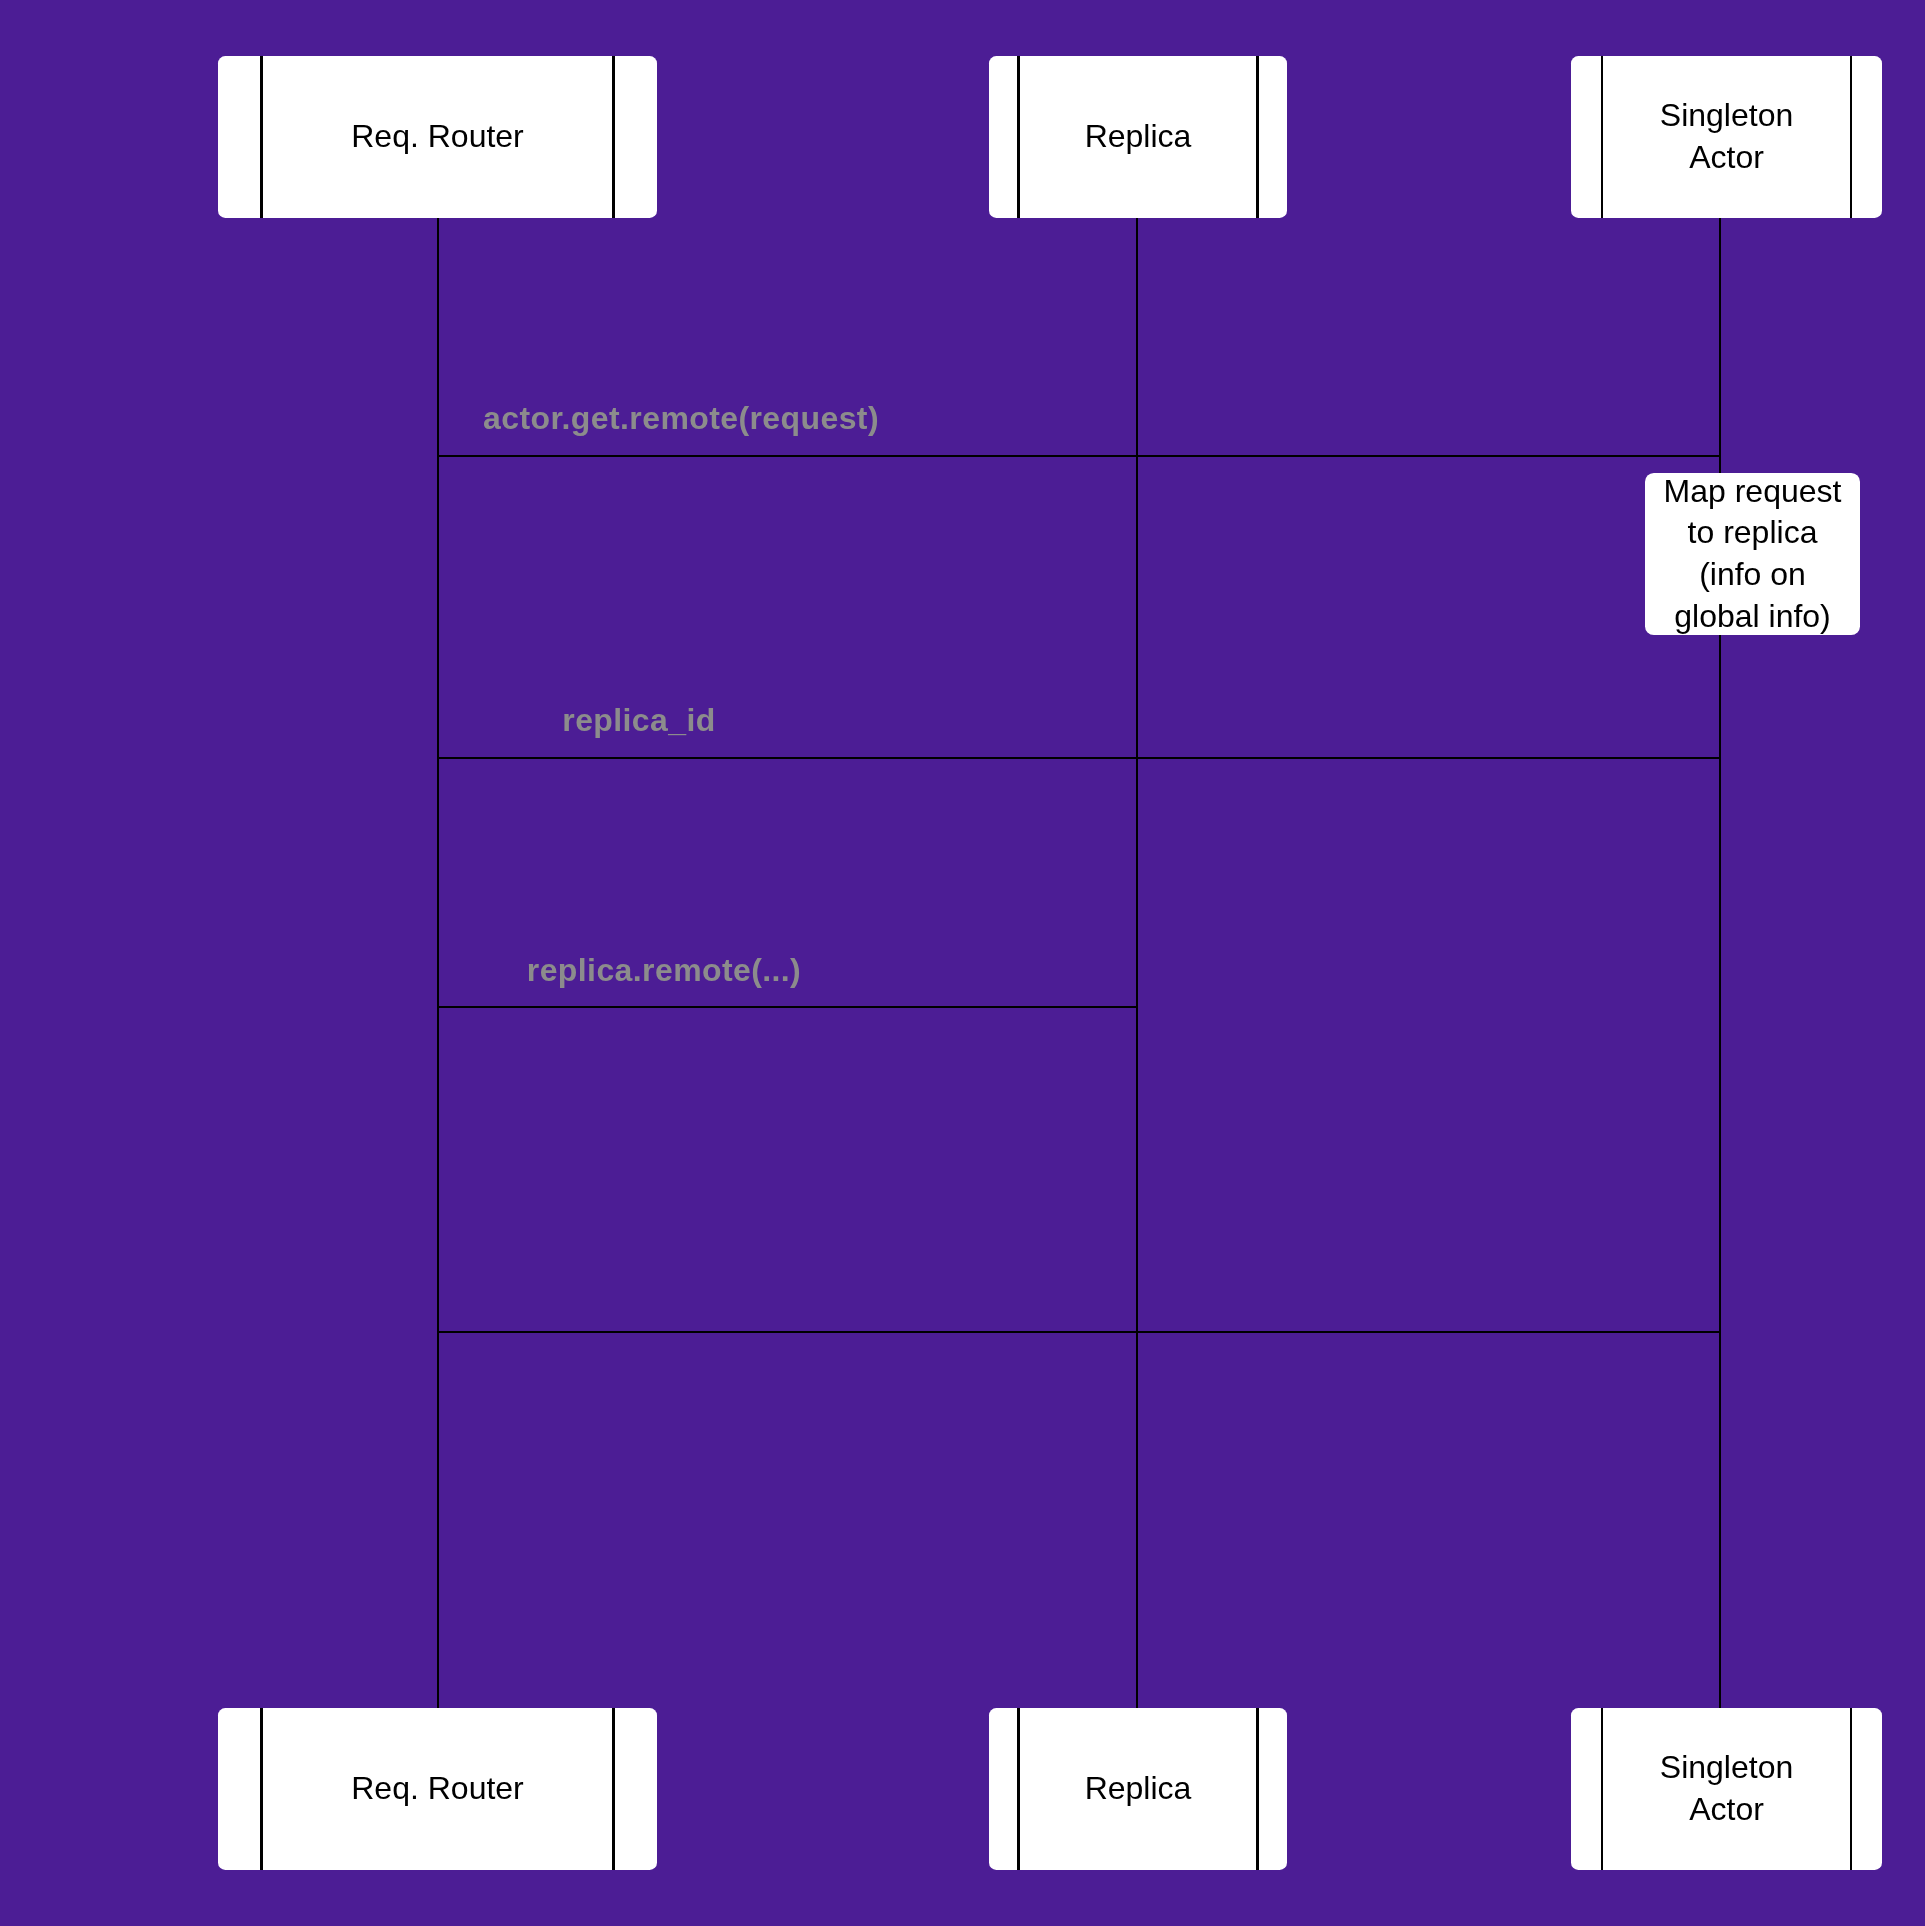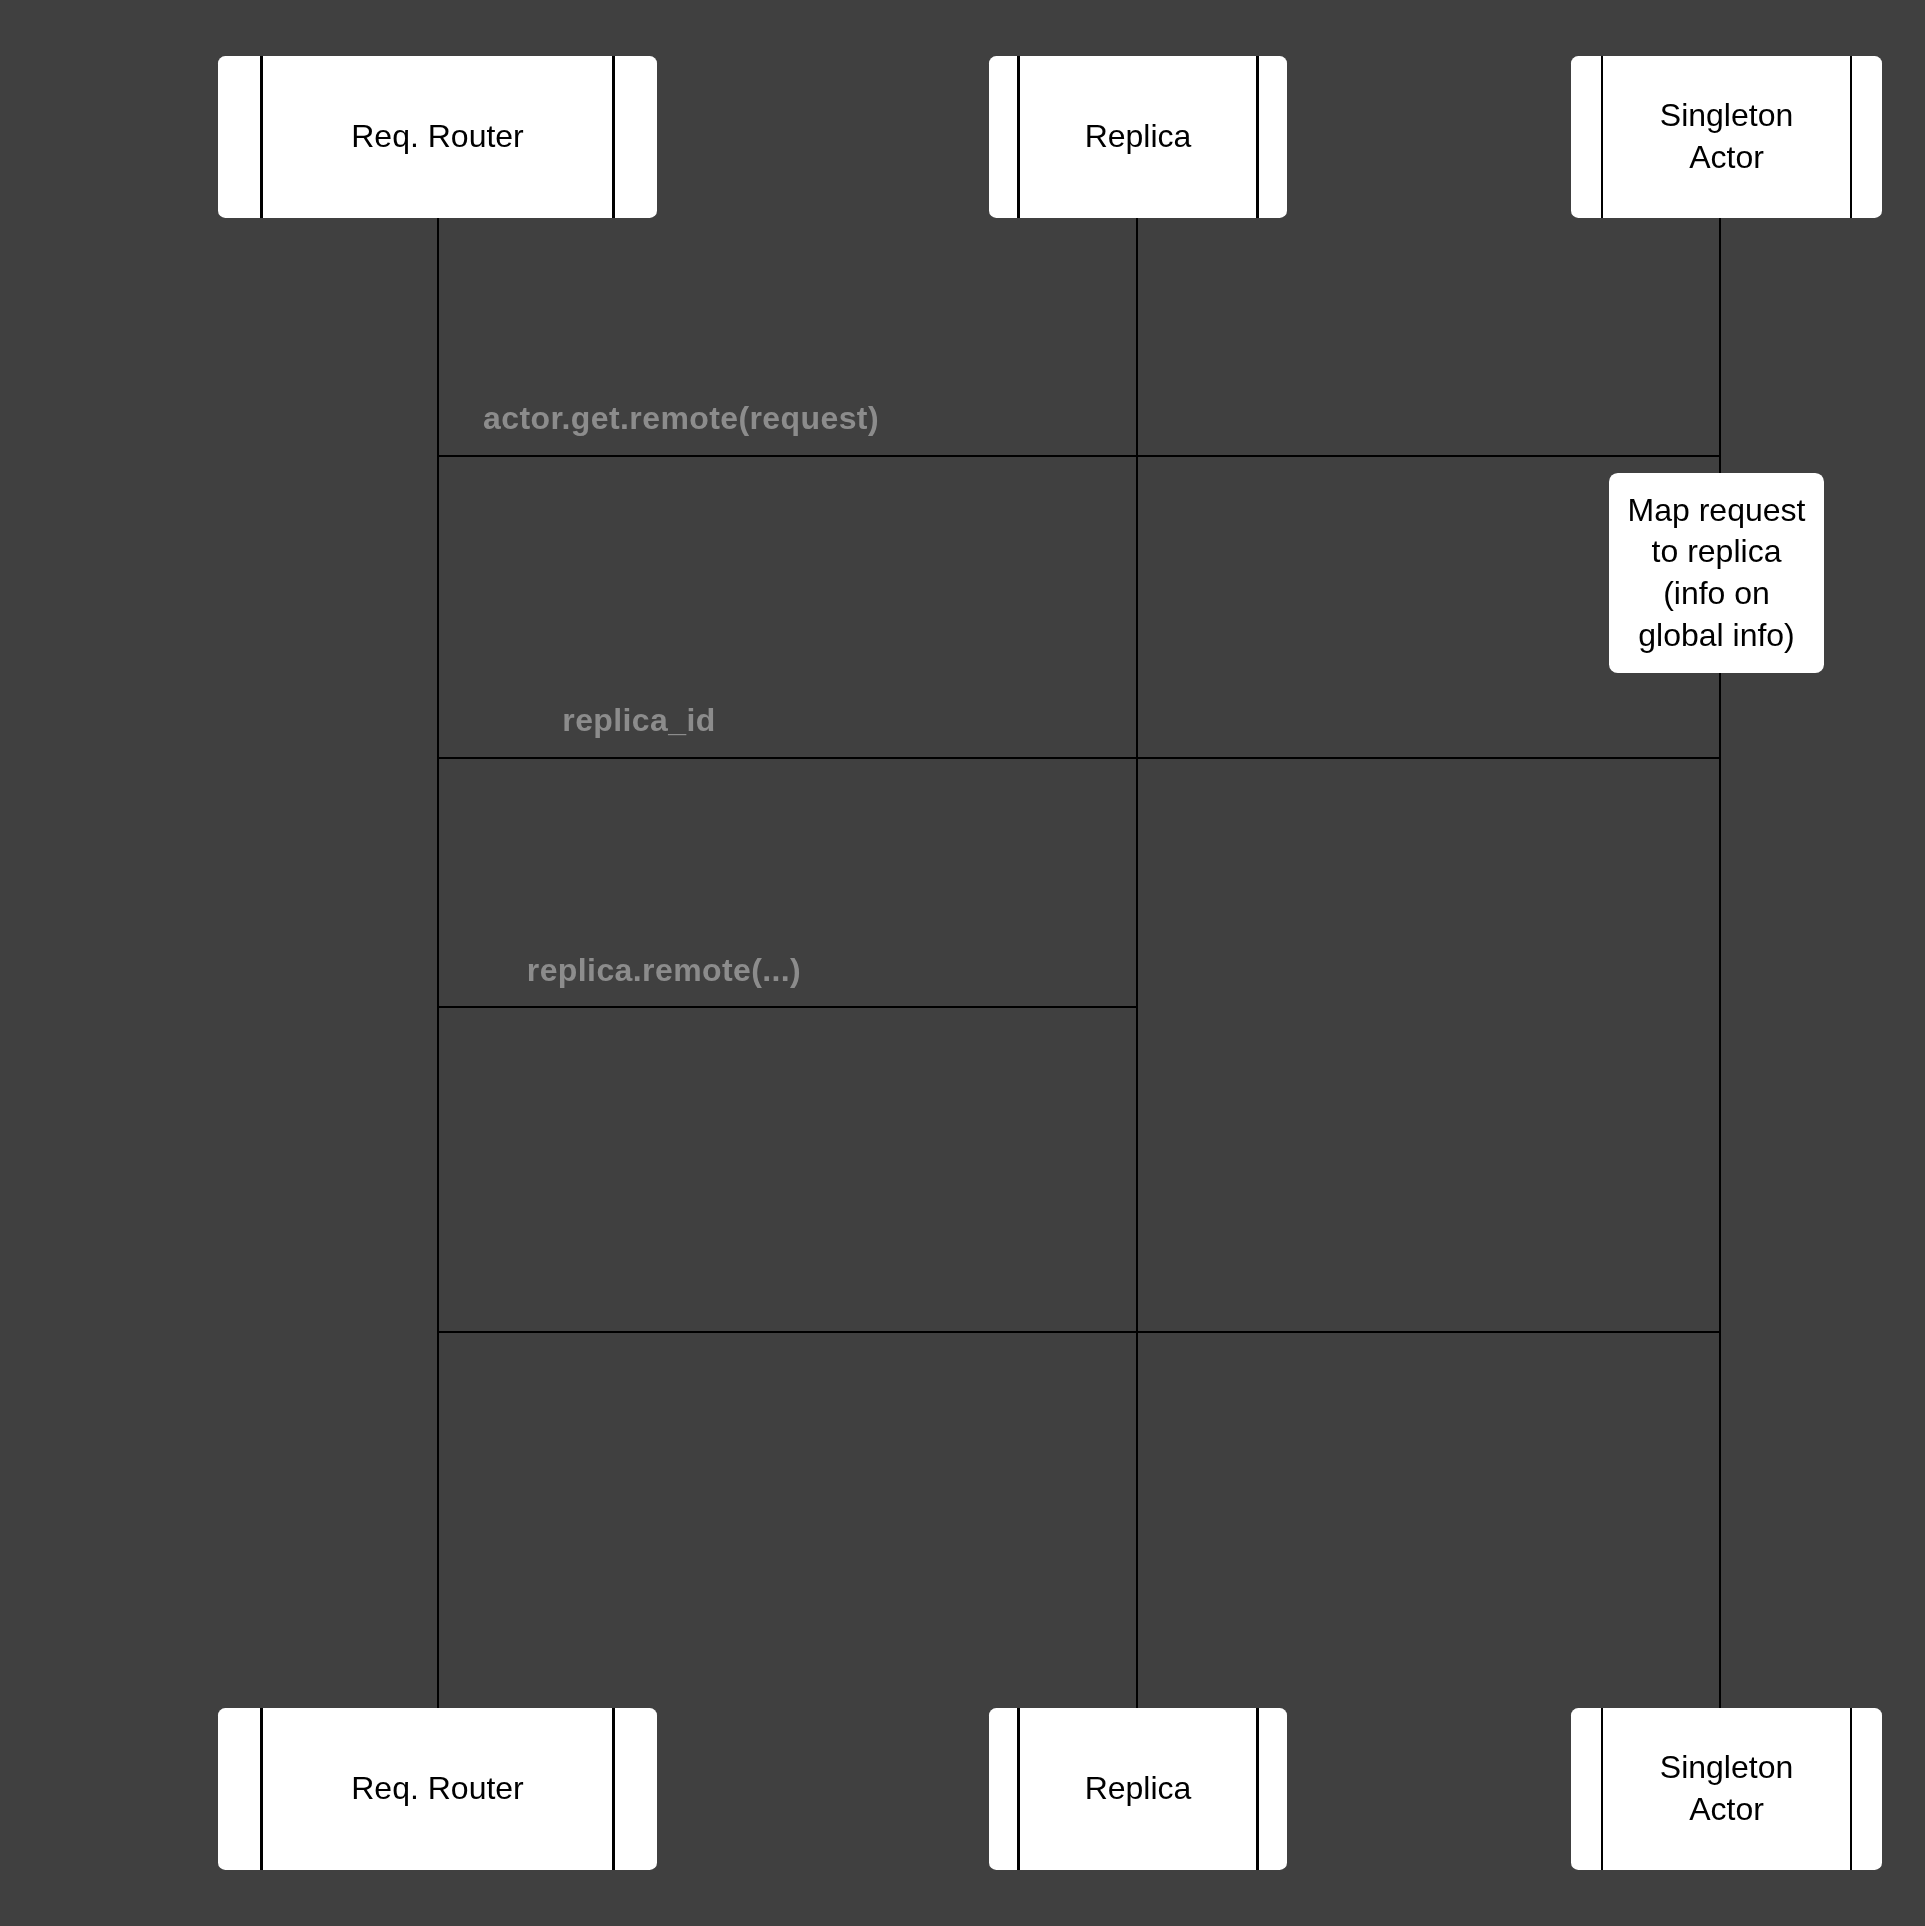--- a/index.html
+++ b/index.html
@@ -1,19 +1,19 @@
 <!DOCTYPE html>
 <html style="font-size:11.7px"><head>
 <meta charset="utf-8">
 <style>
   html,body{margin:0;padding:0;background:#000;}
   .canvas{
     position:relative;
     width:1925px;height:1926px;
-    background:#404040;
+    background:#4c1d95;
     font-family:"Liberation Sans", sans-serif;
     overflow:hidden;
   }
 
   
   .lifeline{position:absolute;top:218px;height:1490px;width:2.2px;background:#000000;}
   .ll-rr{left:437px}.ll-rep{left:1136px}.ll-sa{left:1719px}
   .arrow{position:absolute;height:2.2px;background:#000000;}
   .a1{left:437px;top:455px;width:1282px}
   .a2{left:437px;top:757px;width:1282px}
@@ -38,21 +38,21 @@
   .col-sa{left:1571px;width:311px}
   .row-top{top:56px}
   .row-bottom{top:1708px}
 
   
   .note{
     position:absolute;background:#ffffff;border-radius:8.8px;
     display:flex;flex-direction:column;align-items:center;justify-content:center;
     font-size:32px;line-height:1.3;color:#000000;text-align:center;
   }
-  .note-map{left:1609px;top:473px;width:215px;height:200px}
+  .note-map{left:1645px;top:473px;width:215px;height:162px}
   .note-routing{left:327px;top:825px;width:216px;height:102px}
   .note span{display:block;}
 
   
   .msg-label{
     position:absolute;transform:translate(-50%,-50%);
     font-size:32px;font-weight:bold;letter-spacing:0.4px;
     color:#8c8c8c;white-space:nowrap;
   }
   .m1{left:681px;top:418px}

